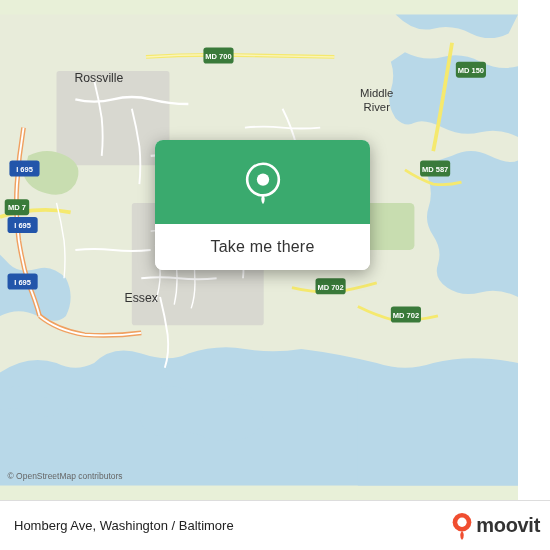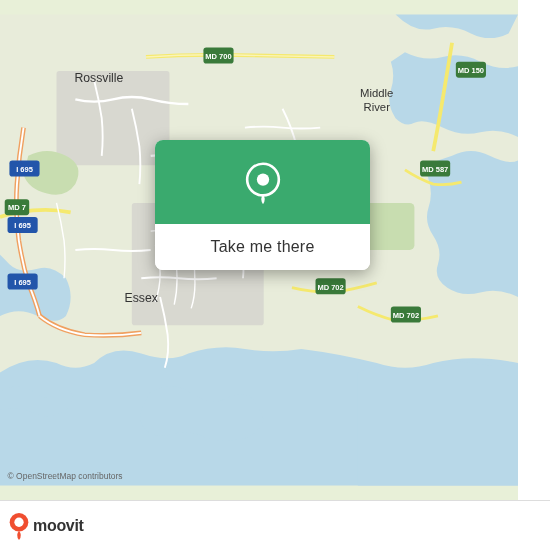--- a/index.html
+++ b/index.html
@@ -111,21 +111,21 @@
       align-items: center;
       gap: 3px;
     }
 
     #moovit-pin {
       width: 22px;
       height: 28px;
     }
 
     #moovit-text {
-      font-size: 16px;
+      font-size: 20px;
       font-weight: 700;
       color: #333;
       letter-spacing: -0.3px;
     }
   </style>
 </head>
 <body>
 
 <div id="map-container">
   <svg id="map-svg" viewBox="0 0 550 500" xmlns="http://www.w3.org/2000/svg">
@@ -237,20 +237,23 @@
         <circle cx="22" cy="20" r="7" fill="white"></circle>
 
         <path d="M22,36 Q18,42 22,48 Q26,42 22,36" fill="white"></path>
       </svg>
     </div>
     <button id="popup-button">Take me there</button>
   </div>
 </div>
 
 <div id="bottom-bar">
+  <div id="address-info">
+    <span id="address-text">Homberg Ave, Washington / Baltimore</span>
+  </div>
   <div id="moovit-logo">
     <svg id="moovit-pin" viewBox="0 0 22 30" width="22" height="28">
       <ellipse cx="11" cy="11" rx="10" ry="10" fill="#f04e30"></ellipse>
       <path d="M11,20 Q7,25 11,30 Q15,25 11,20" fill="#f04e30"></path>
       <circle cx="11" cy="11" r="5" fill="white"></circle>
     </svg>
     <span id="moovit-text">moovit</span>
   </div>
 </div>
 

